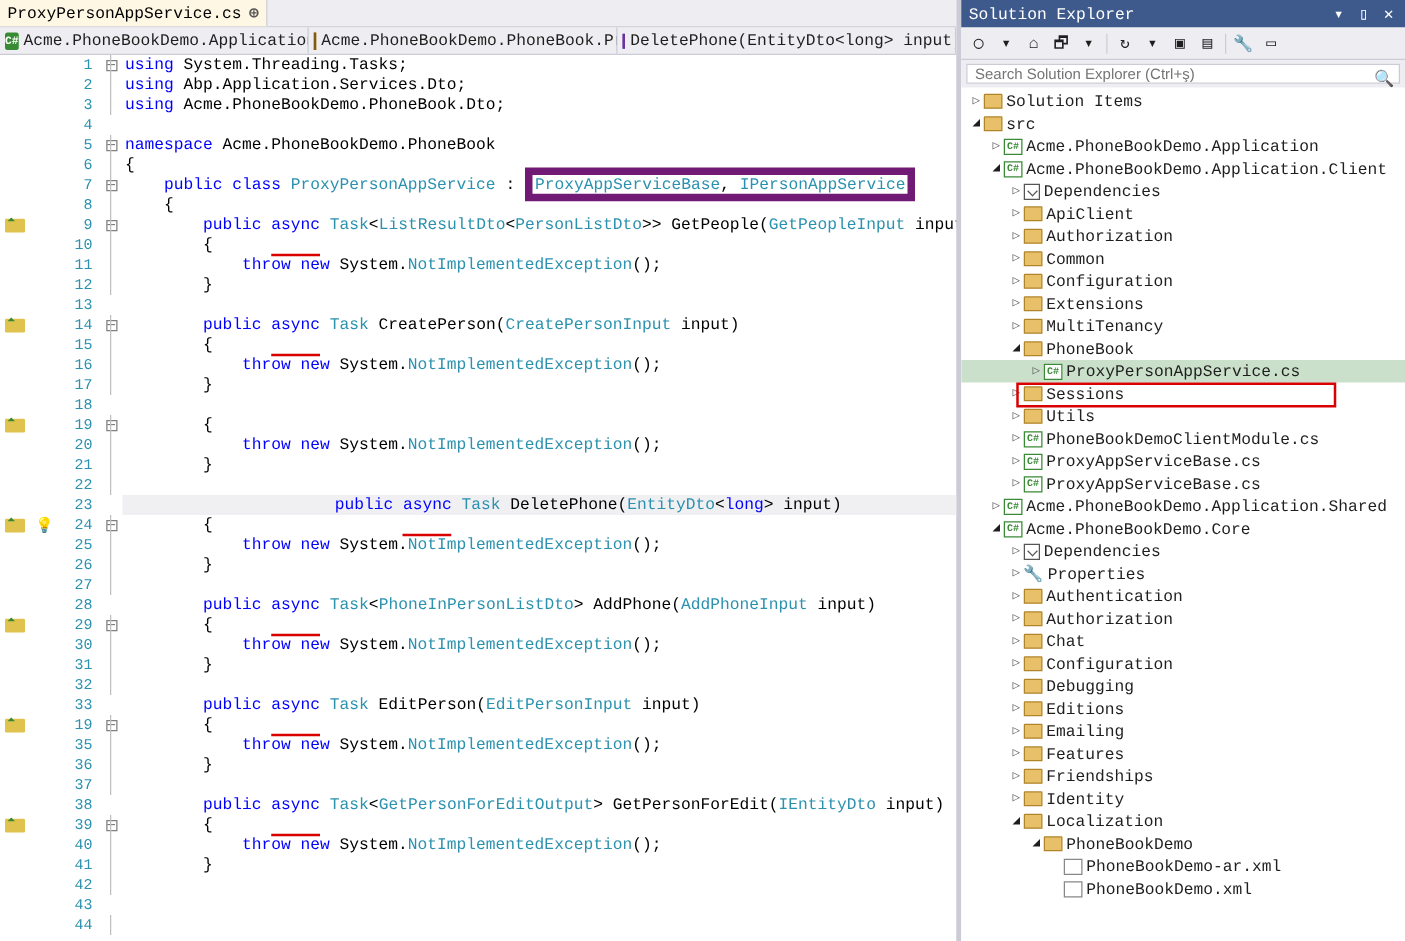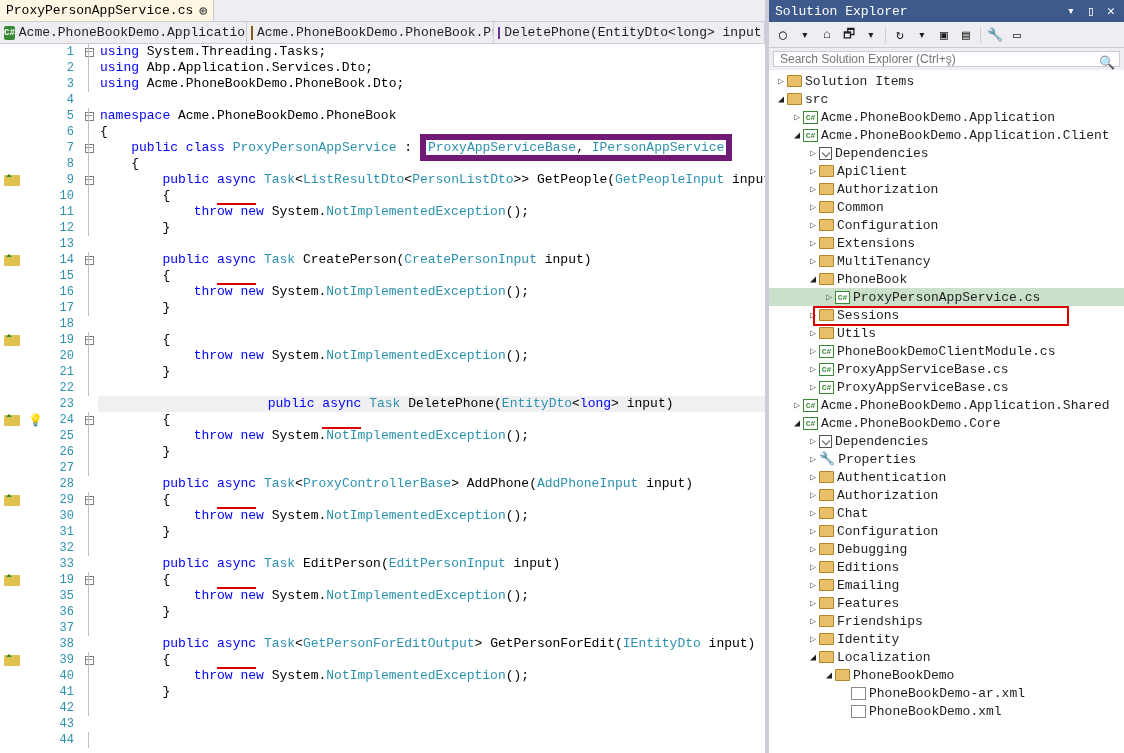--- a/index.html
+++ b/index.html
@@ -477,21 +477,21 @@
         <div class="code-line"></div>
         <div class="code-line">        {</div>
         <div class="code-line">            <span class="kw">throw</span> <span class="kw">new</span> System.<span class="typ">NotImplementedException</span>();</div>
         <div class="code-line">        }</div>
         <div class="code-line"></div>
         <div class="code-line hl-line">        <span class="kw">public</span> <span class="red-under"><span class="kw">async</span></span> <span class="typ">Task</span> DeletePhone(<span class="typ">EntityDto</span>&lt;<span class="kw">long</span>&gt; input)</div>
         <div class="code-line">        {</div>
         <div class="code-line">            <span class="kw">throw</span> <span class="kw">new</span> System.<span class="typ">NotImplementedException</span>();</div>
         <div class="code-line">        }</div>
         <div class="code-line"></div>
-        <div class="code-line">        <span class="kw">public</span> <span class="red-under"><span class="kw">async</span></span> <span class="typ">Task</span>&lt;<span class="typ">ProxyControllerBase</span>&gt; AddPhone(<span class="typ">AddPhoneInput</span> input)</div>
+        <div class="code-line">        <span class="kw">public</span> <span class="red-under"><span class="kw">async</span></span> <span class="typ">Task</span>&lt;<span class="typ">PhoneInPersonListDto</span>&gt; AddPhone(<span class="typ">AddPhoneInput</span> input)</div>
         <div class="code-line">        {</div>
         <div class="code-line">            <span class="kw">throw</span> <span class="kw">new</span> System.<span class="typ">NotImplementedException</span>();</div>
         <div class="code-line">        }</div>
         <div class="code-line"></div>
         <div class="code-line">        <span class="kw">public</span> <span class="red-under"><span class="kw">async</span></span> <span class="typ">Task</span> EditPerson(<span class="typ">EditPersonInput</span> input)</div>
         <div class="code-line">        {</div>
         <div class="code-line">            <span class="kw">throw</span> <span class="kw">new</span> System.<span class="typ">NotImplementedException</span>();</div>
         <div class="code-line">        }</div>
         <div class="code-line"></div>
         <div class="code-line">        <span class="kw">public</span> <span class="red-under"><span class="kw">async</span></span> <span class="typ">Task</span>&lt;<span class="typ">GetPersonForEditOutput</span>&gt; GetPersonForEdit(<span class="typ">IEntityDto</span> input)</div>

